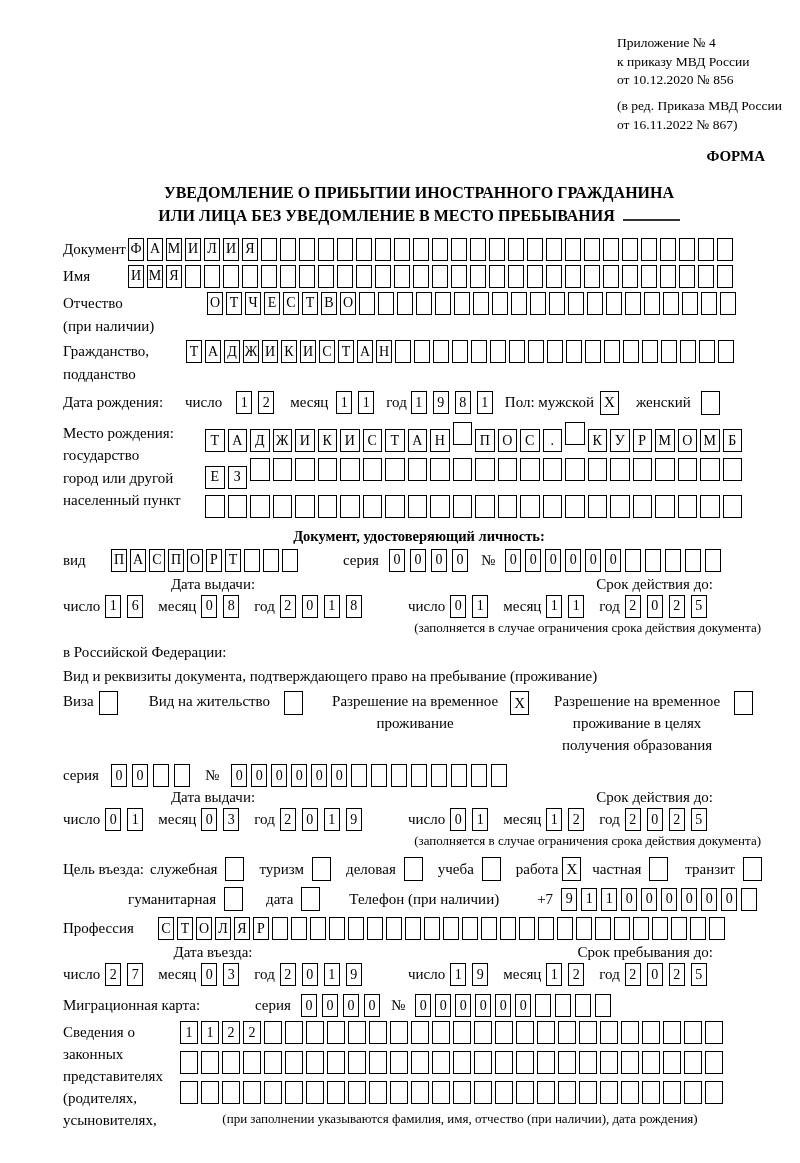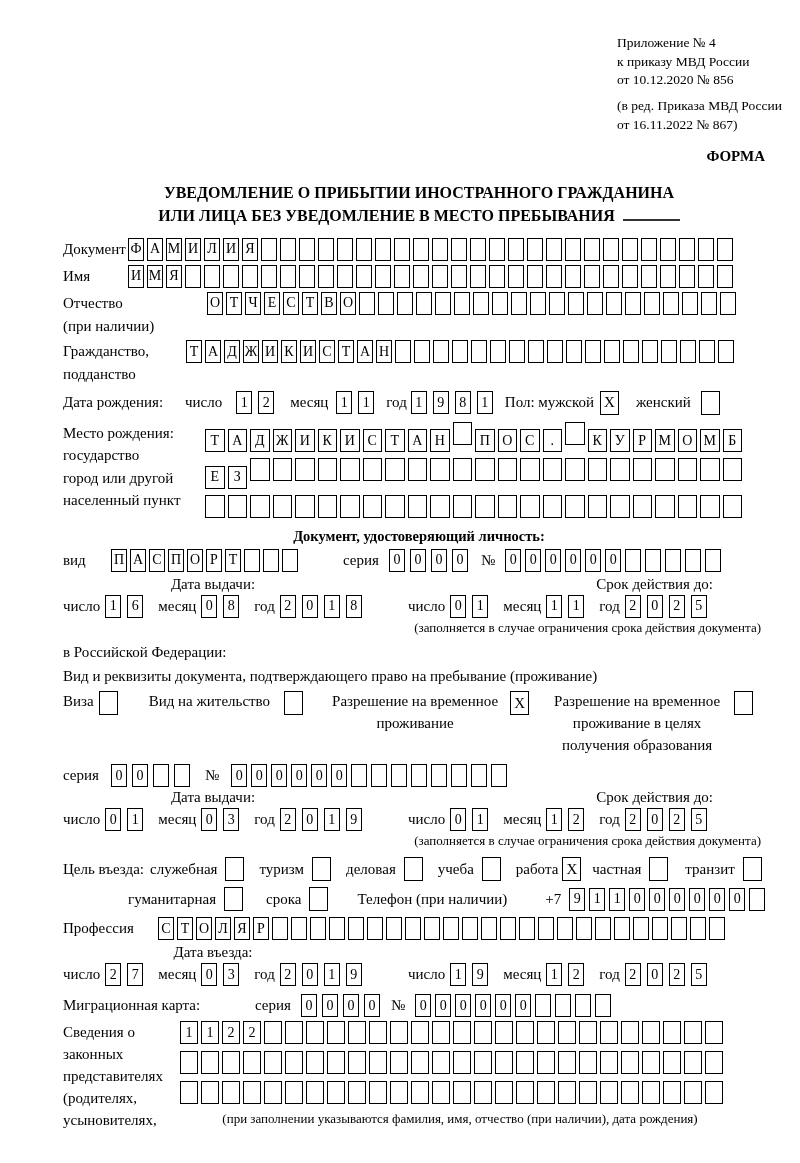--- a/index.html
+++ b/index.html
@@ -552,21 +552,21 @@
   </div>
 
   <div class="purpose-row" style="margin-top:6px; margin-left:65px;">
     <span class="popt">
         <span>гуманитарная</span>
         <span class="cells">
           <span class="cell cbx"></span>
         </span>
       </span>
     <span class="popt" style="margin-left:20px;">
-        <span>срока</span>
+        <span>дата</span>
         <span class="cells">
           <span class="cell cbx"></span>
         </span>
       </span>
     <span class="flabel" style="margin-left:26px;">Телефон (при наличии)</span>
     <span class="flabel" style="margin-left:38px; margin-right:8px;">+7</span>
     <span class="cells">
         <span class="cell" style="margin-right: 4px;">9</span>
         <span class="cell" style="margin-right: 4px;">1</span>
         <span class="cell" style="margin-right: 4px;">1</span>
@@ -611,20 +611,21 @@
         <span class="cell"></span>
         <span class="cell"></span>
         <span class="cell"></span>
         <span class="cell"></span>
         <span class="cell"></span>
       </span>
   </div>
 
   <div class="dates-hdr">
     <span class="lh">Дата въезда:</span>
+    <span class="rh">Срок пребывания до:</span>
   </div>
   <div class="dates-row">
     <span class="dhalf left">
       <span class="dgrp">
           <span class="flabel">число</span>
           <span class="cells">
             <span class="cell" style="margin-right: 6px;">2</span>
             <span class="cell" style="margin-right: 6px;">7</span>
           </span>
         </span>

